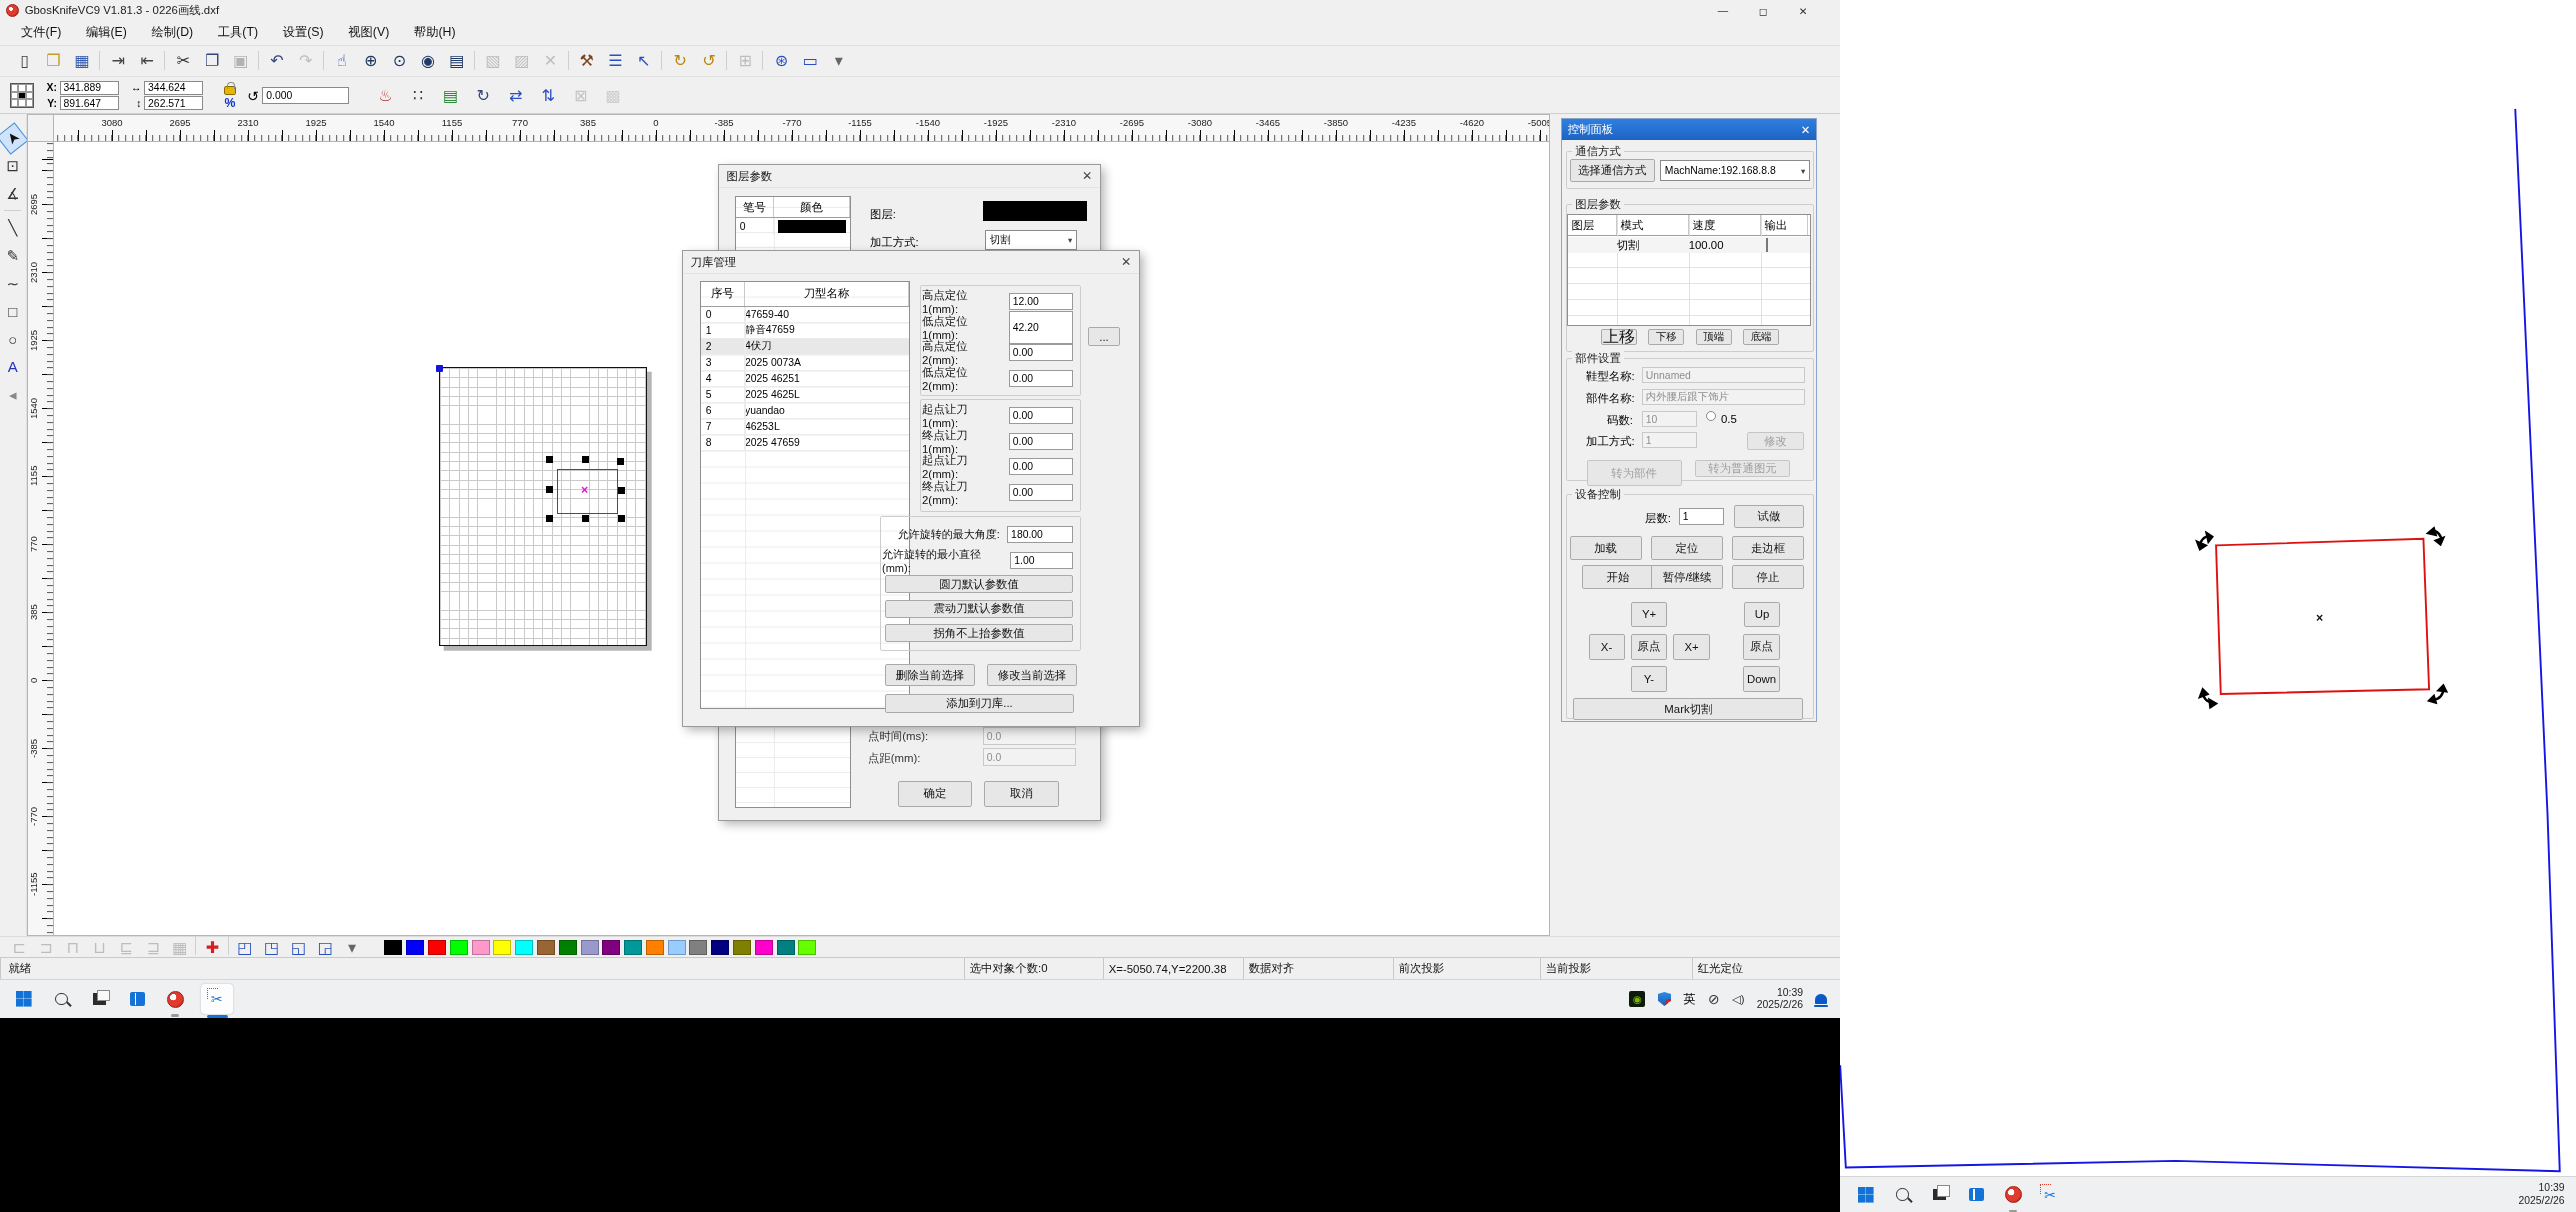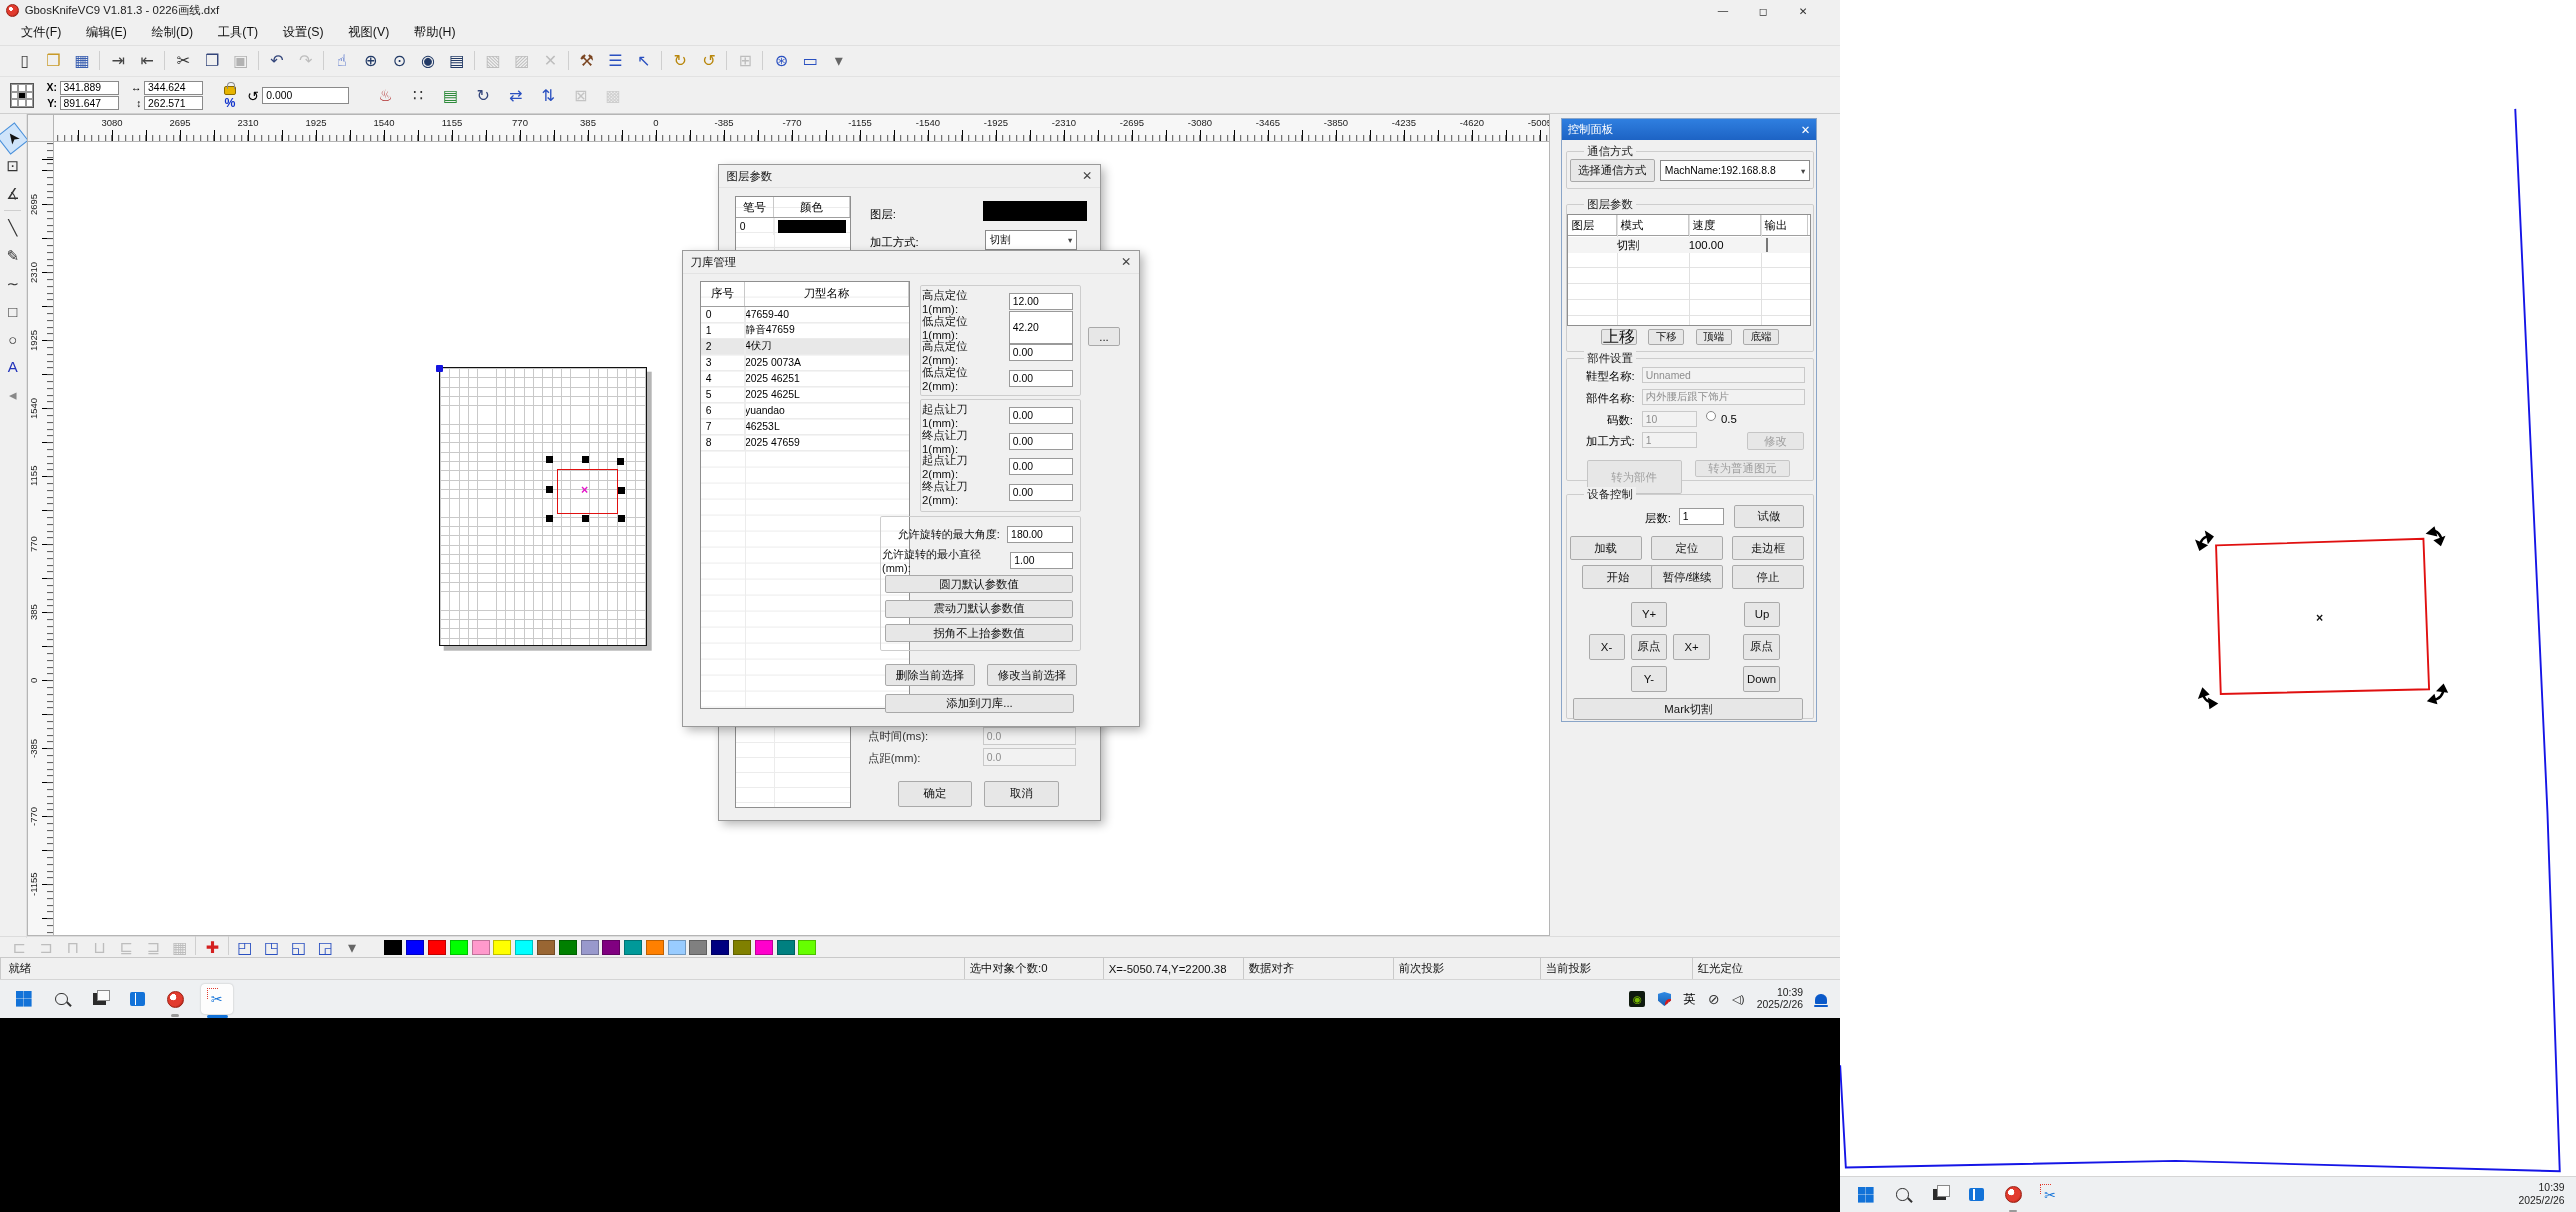--- a/index.html
+++ b/index.html
@@ -70,21 +70,21 @@
   #pagedot { position:absolute; left:382px; top:223px; width:6.6px; height:6.6px; background:#1515e0; border-radius:0.9px; }
   #selrect { position:absolute; left:503px; top:327px; width:61px; height:45px; border:1.4px solid #e01010; }
   .handle { position:absolute; width:6.6px; height:6.6px; background:#000; }
   #selcross { position:absolute; left:527px; top:341px; color:#e316c9; font-weight:bold; font-size:12.3px; }
 
   
   #cp { position:absolute; left:1561px; top:118px; width:256px; height:604px; background:#f0f0f0; border:0.9px solid #8aa5c8; font-size:11.4px; }
   #cptitle { position:absolute; left:0; top:0; width:100%; height:21px; background:linear-gradient(#2f7fe0,#1d63c4); color:#fff; display:flex; align-items:center; padding:0 5.7px; font-size:11.4px; }
   #cptitle .x { margin-left:auto; font-size:11.4px; }
   .group { position:absolute; border:0.9px solid #cdcdcd; border-radius:1.9px; }
-  .glabel { position:absolute; top:-7.6px; left:5.7px; background:#f0f0f0; padding:0 2.8px; font-size:11.4px; color:#222;margin-left:12px; }
+  .glabel { position:absolute; top:-7.6px; left:5.7px; background:#f0f0f0; padding:0 2.8px; font-size:11.4px; color:#222; }
   .btn { background:#e7e7e7; border:0.9px solid #a9a9a9; border-radius:1.9px; display:flex; align-items:center; justify-content:center; font-size:11.4px; color:#111; }
   .btn.dis { color:#9f9f9f; border-color:#c5c5c5; }
   .field { background:#fff; border:0.9px solid #9a9a9a; font-size:10.4px; display:flex; align-items:center; padding:0 2.8px; }
   .field.dis { background:#f2f2f2; color:#8e8e8e; border-color:#c9c9c9; }
   .combo { background:#fff; border:0.9px solid #8a8a8a; font-size:10.4px; display:flex; align-items:center; padding:0 3.8px; }
   .combo .arr { margin-left:auto; font-size:8.5px; color:#444; }
 
   #cp-table { position:absolute; left:4.7px; top:95px; width:244px; height:112px; background:#fff; border:0.9px solid #8f8f8f; font-size:11.4px;
     background-image:repeating-linear-gradient(to bottom, transparent 0 15px, #e3e3e3 15px 16px); background-position:0 21px; }
   #cp-table .hdr { display:grid; grid-template-columns:49px 72px 72px 47px; height:21px; border-bottom:0.9px solid #9f9f9f; background:#fff; }
@@ -395,21 +395,21 @@
         <div class="field dis" style="position:absolute;left:80px;top:248px;width:163px;height:16px">Unnamed</div>
         <span style="position:absolute;left:24px;top:272px">部件名称:</span>
         <div class="field dis" style="position:absolute;left:80px;top:270px;width:163px;height:16px">内外腰后跟下饰片</div>
         <span style="position:absolute;left:45px;top:294px">码数:</span>
         <div class="field dis" style="position:absolute;left:80px;top:292px;width:55px;height:16px">10</div>
         <span style="position:absolute;left:144px;top:292px;width:10.4px;height:10.4px;border:0.9px solid #888;border-radius:50%;background:#fff"></span>
         <span style="position:absolute;left:159px;top:294px">0.5</span>
         <span style="position:absolute;left:24px;top:315px">加工方式:</span>
         <div class="field dis" style="position:absolute;left:80px;top:313px;width:55px;height:16px">1</div>
         <div class="btn dis" style="position:absolute;left:185px;top:313px;width:57px;height:18px">修改</div>
-        <div class="btn dis" style="position:absolute;left:24.6px;top:341px;width:95px;height:34px">转为部件</div>
+        <div class="btn dis" style="position:absolute;left:24.6px;top:341px;width:95px;height:26px">转为部件</div>
         <div class="btn dis" style="position:absolute;left:133px;top:341px;width:95px;height:17px">转为普通图元</div>
 
         <div class="group" style="left:3.8px;top:375px;width:248px;height:225px">
           <span class="glabel">设备控制</span>
         </div>
         <span style="position:absolute;left:83px;top:392px">层数:</span>
         <div class="field" style="position:absolute;left:117px;top:389px;width:45px;height:17px">1</div>
         <div class="btn" style="position:absolute;left:172px;top:386px;width:70px;height:23px">试做</div>
         <div class="btn" style="position:absolute;left:7.6px;top:417px;width:72px;height:24px">加载</div>
         <div class="btn" style="position:absolute;left:89px;top:417px;width:72px;height:24px">定位</div>

